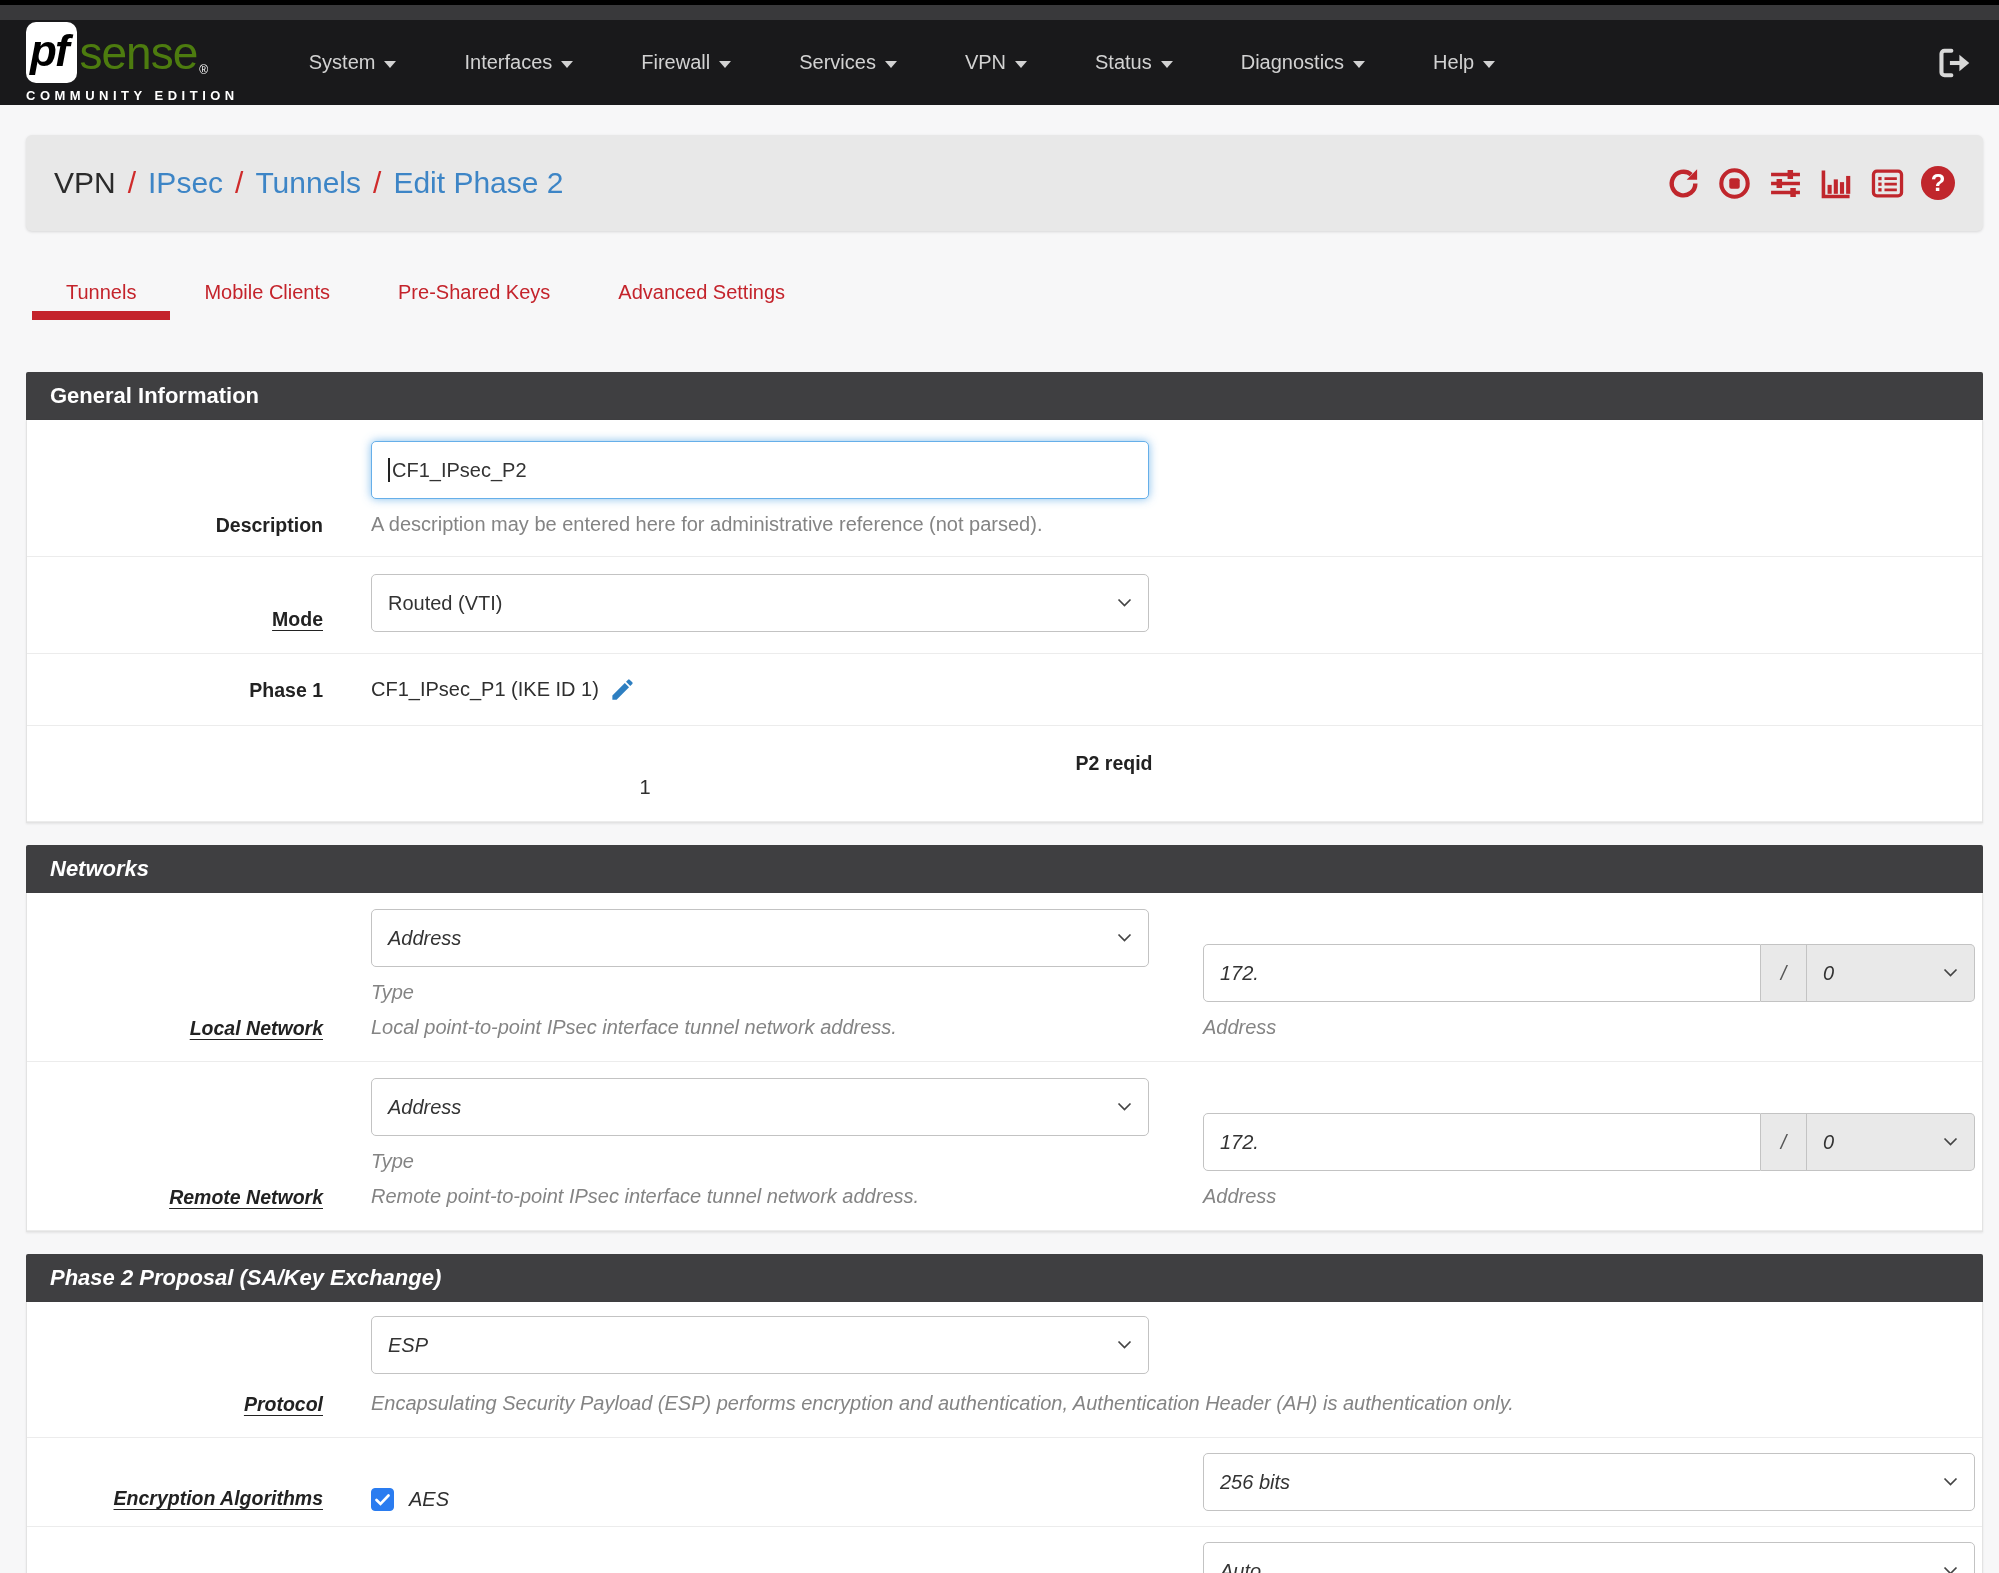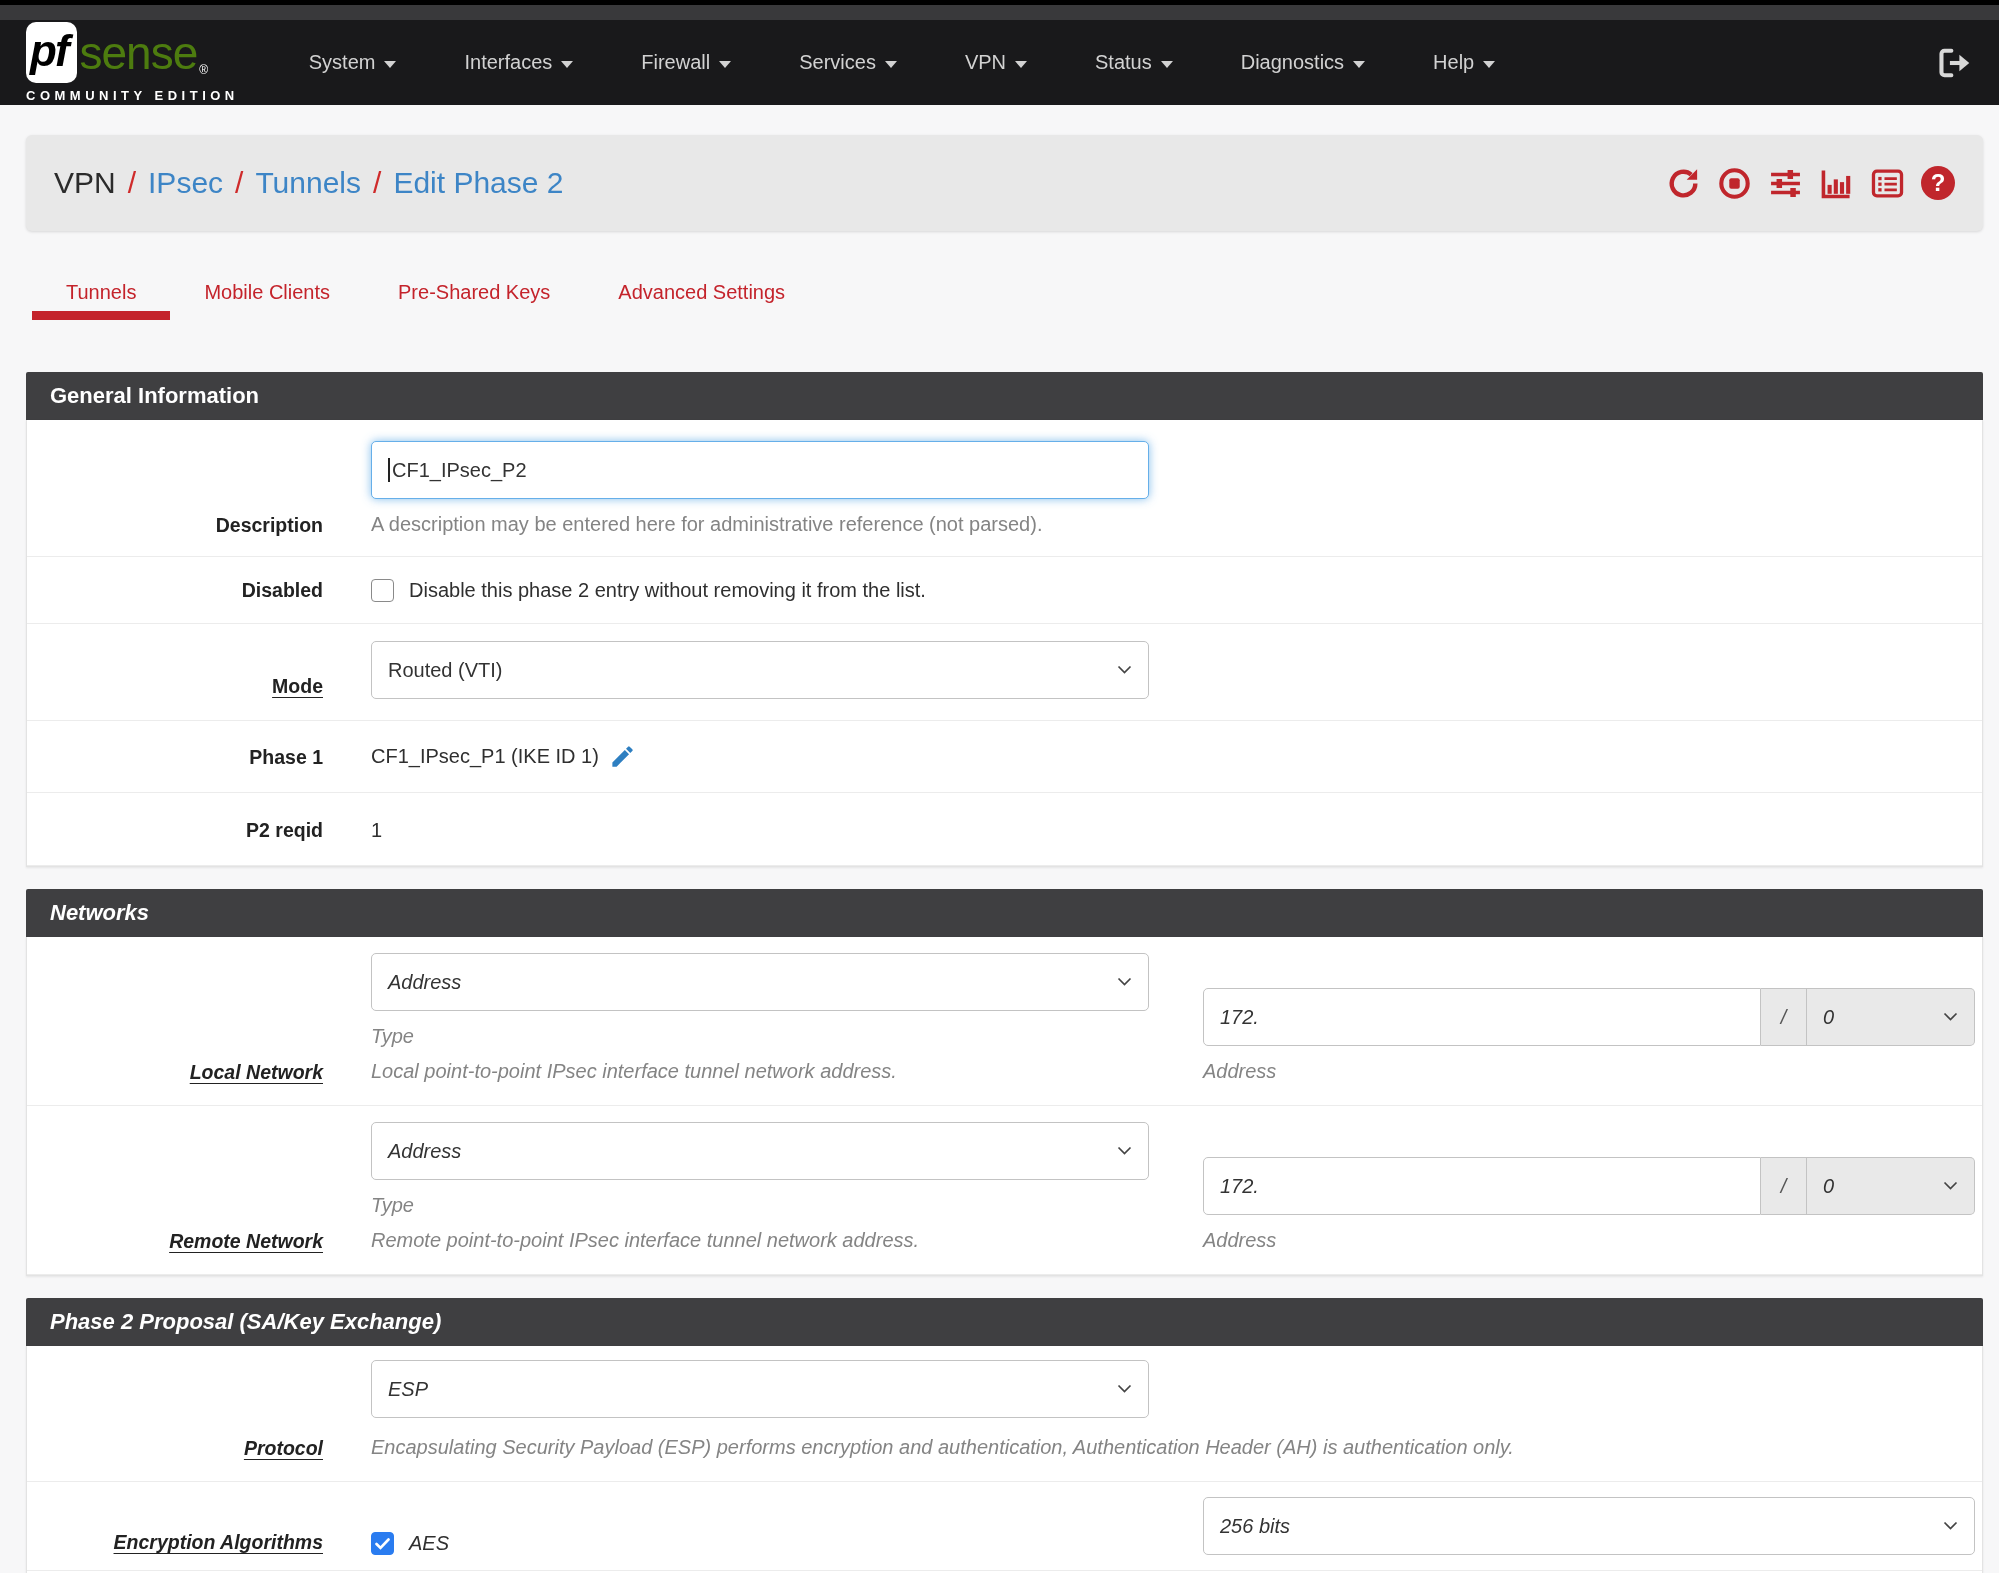--- a/index.html
+++ b/index.html
@@ -79,21 +79,21 @@
   .checkbox.checked { background:#2a7cf0; border-color:#2a7cf0; }
   .cb-label { font-size:20px; color:#2f2f2f; }
   .static-val { font-size:20px; color:#2f2f2f; display:flex; align-items:center; }
   .pencil { margin-left:10px; cursor:pointer; display:flex; }
 
   
   .row-desc   { padding:21px 0 18px; }
   .row-center { padding:20px 0; align-items:center; }
   .row-mode   { padding:17px 0 21px; }
   .row-ph1    { padding:22px 0; align-items:center; }
-  .row-reqid  { padding:24px 0 22px; align-items:center; }
+  .row-reqid  { padding:24px 0 22px; align-items:center;flex-direction:column; }
   .row-net    { padding:16px 0 20px; }
   .row-net .desc { margin-top:8px; }
   .row-proto  { padding:14px 0 20px; }
   .row-proto .help { margin-top:16px; }
   .row-enc    { padding:15px 0; }
 </style>
 </head>
 <body>
 
 <div class="strip1"></div>
@@ -221,29 +221,20 @@
         <div class="flabel pt-ctrl">Description</div>
         <div class="fmain">
           <div class="text-input focused">
             <span class="caret-line"></span>
             <span>CF1_IPsec_P2</span>
           </div>
           <div class="help">A description may be entered here for administrative reference (not parsed).</div>
         </div>
       </div>
 
-      <div class="frow row-center">
-        <div class="flabel">Disabled</div>
-        <div class="fmain">
-          <div class="cb-row">
-            <div class="checkbox"></div>
-            <span class="cb-label">Disable this phase 2 entry without removing it from the list.</span>
-          </div>
-        </div>
-      </div>
 
       <div class="frow row-mode">
         <div class="flabel pt-ctrl"><span class="ul">Mode</span></div>
         <div class="fmain">
           <div class="select">
             <span>Routed (VTI)</span>
             <svg class="chev" width="15" height="10" viewBox="0 0 15 10">
                 <path d="M1.5 1.5l6 6 6-6" fill="none" stroke="#444" stroke-width="1.7"></path>
               </svg>
           </div>

